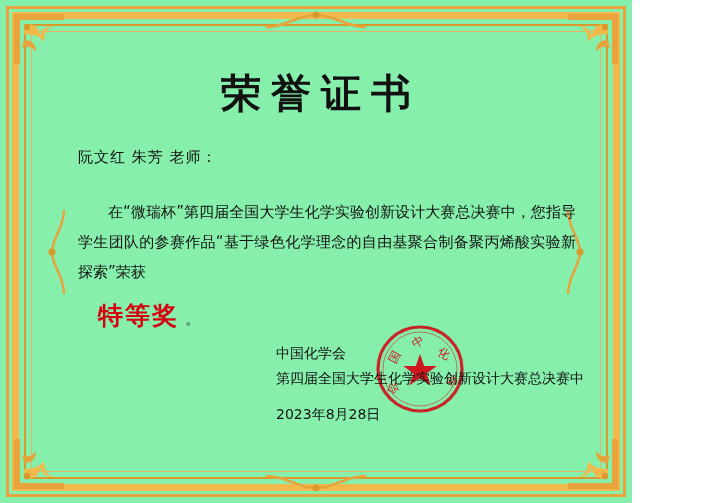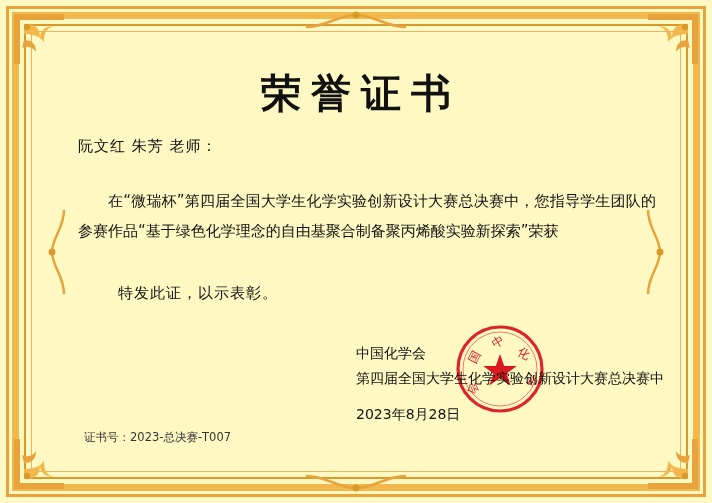--- a/index.html
+++ b/index.html
@@ -9,23 +9,23 @@
   }
   body {
     width: 712px;
     height: 503px;
     font-family: "Liberation Sans", sans-serif;
     overflow: hidden;
   }
 
   .certificate {
     position: relative;
-    width: 712px;
+    width: 632px;
     height: 503px;
-    background: #fef9c3;
+    background: #86efac;
     box-sizing: border-box;
   }
 
   
   .border-outer {
     position: absolute;
     left: 6px; top: 6px; right: 6px; bottom: 6px;
     border: 3px solid #e8a33d;
     box-sizing: border-box;
   }
@@ -85,21 +85,21 @@
     margin-top: 26px;
     font-family: "DejaVu Serif", "Liberation Serif", serif;
     font-weight: bold;
     font-size: 40px;
     letter-spacing: 10px;
     color: #111111;
     text-indent: 10px;
   }
 
   .recipient {
-    margin-top: 16px;
+    margin-top: 27px;
     margin-left: 38px;
     font-size: 15px;
     color: #111111;
     letter-spacing: 1px;
     font-family: "DejaVu Sans", "Liberation Sans", sans-serif;
   }
 
   .body-text {
     margin-top: 30px;
     margin-left: 38px;
@@ -243,38 +243,39 @@
   </div>
 
   <div class="content">
 
     <div class="title">荣誉证书</div>
 
     <div class="recipient">阮文红 朱芳 老师：</div>
 
     <div class="body-text">在“微瑞杯”第四届全国大学生化学实验创新设计大赛总决赛中，您指导学生团队的参赛作品“基于绿色化学理念的自由基聚合制备聚丙烯酸实验新探索”荣获</div>
 
-
-    <div class="closing">特发此证，以示表彰。</div>
+    <div class="award-line">
+      <span class="award-prize">特等奖</span><span class="award-suffix">。</span>
+    </div>
+
 
     <div class="seal">
       <svg width="92" height="92" viewBox="0 0 92 92">
         <circle cx="46" cy="46" r="42" fill="none" stroke="#d6000f" stroke-width="3.2" opacity="0.85"></circle>
         <circle cx="46" cy="46" r="37" fill="none" stroke="#d6000f" stroke-width="1" opacity="0.5"></circle>
         <polygon points="46,31 50.2,43 62.8,43 52.6,50.4 56.6,62.6 46,55 35.4,62.6 39.4,50.4 29.2,43 41.8,43" fill="#d6000f" opacity="0.9"></polygon>
         <text x="46" y="22" font-size="12" fill="#d6000f" text-anchor="middle" font-family="DejaVu Serif, serif" opacity="0.9" transform="rotate(-32 46 22)">中</text>
         <text x="68" y="34" font-size="12" fill="#d6000f" text-anchor="middle" font-family="DejaVu Serif, serif" opacity="0.9" transform="rotate(28 68 34)">化</text>
         <text x="74" y="60" font-size="12" fill="#d6000f" text-anchor="middle" font-family="DejaVu Serif, serif" opacity="0.9" transform="rotate(62 74 60)">学</text>
         <text x="24" y="36" font-size="12" fill="#d6000f" text-anchor="middle" font-family="DejaVu Serif, serif" opacity="0.9" transform="rotate(-62 24 36)">国</text>
         <text x="22" y="64" font-size="12" fill="#d6000f" text-anchor="middle" font-family="DejaVu Serif, serif" opacity="0.9" transform="rotate(-112 22 64)">会</text>
       </svg>
     </div>
 
     <div class="signature">
       <div class="org1">中国化学会</div>
       <div class="org2">第四届全国大学生化学实验创新设计大赛总决赛中</div>
       <div class="date">2023年8月28日</div>
     </div>
 
-    <div class="cert-no">证书号：2023-总决赛-T007</div>
 
   </div>
 </div>
 
 </body></html>

